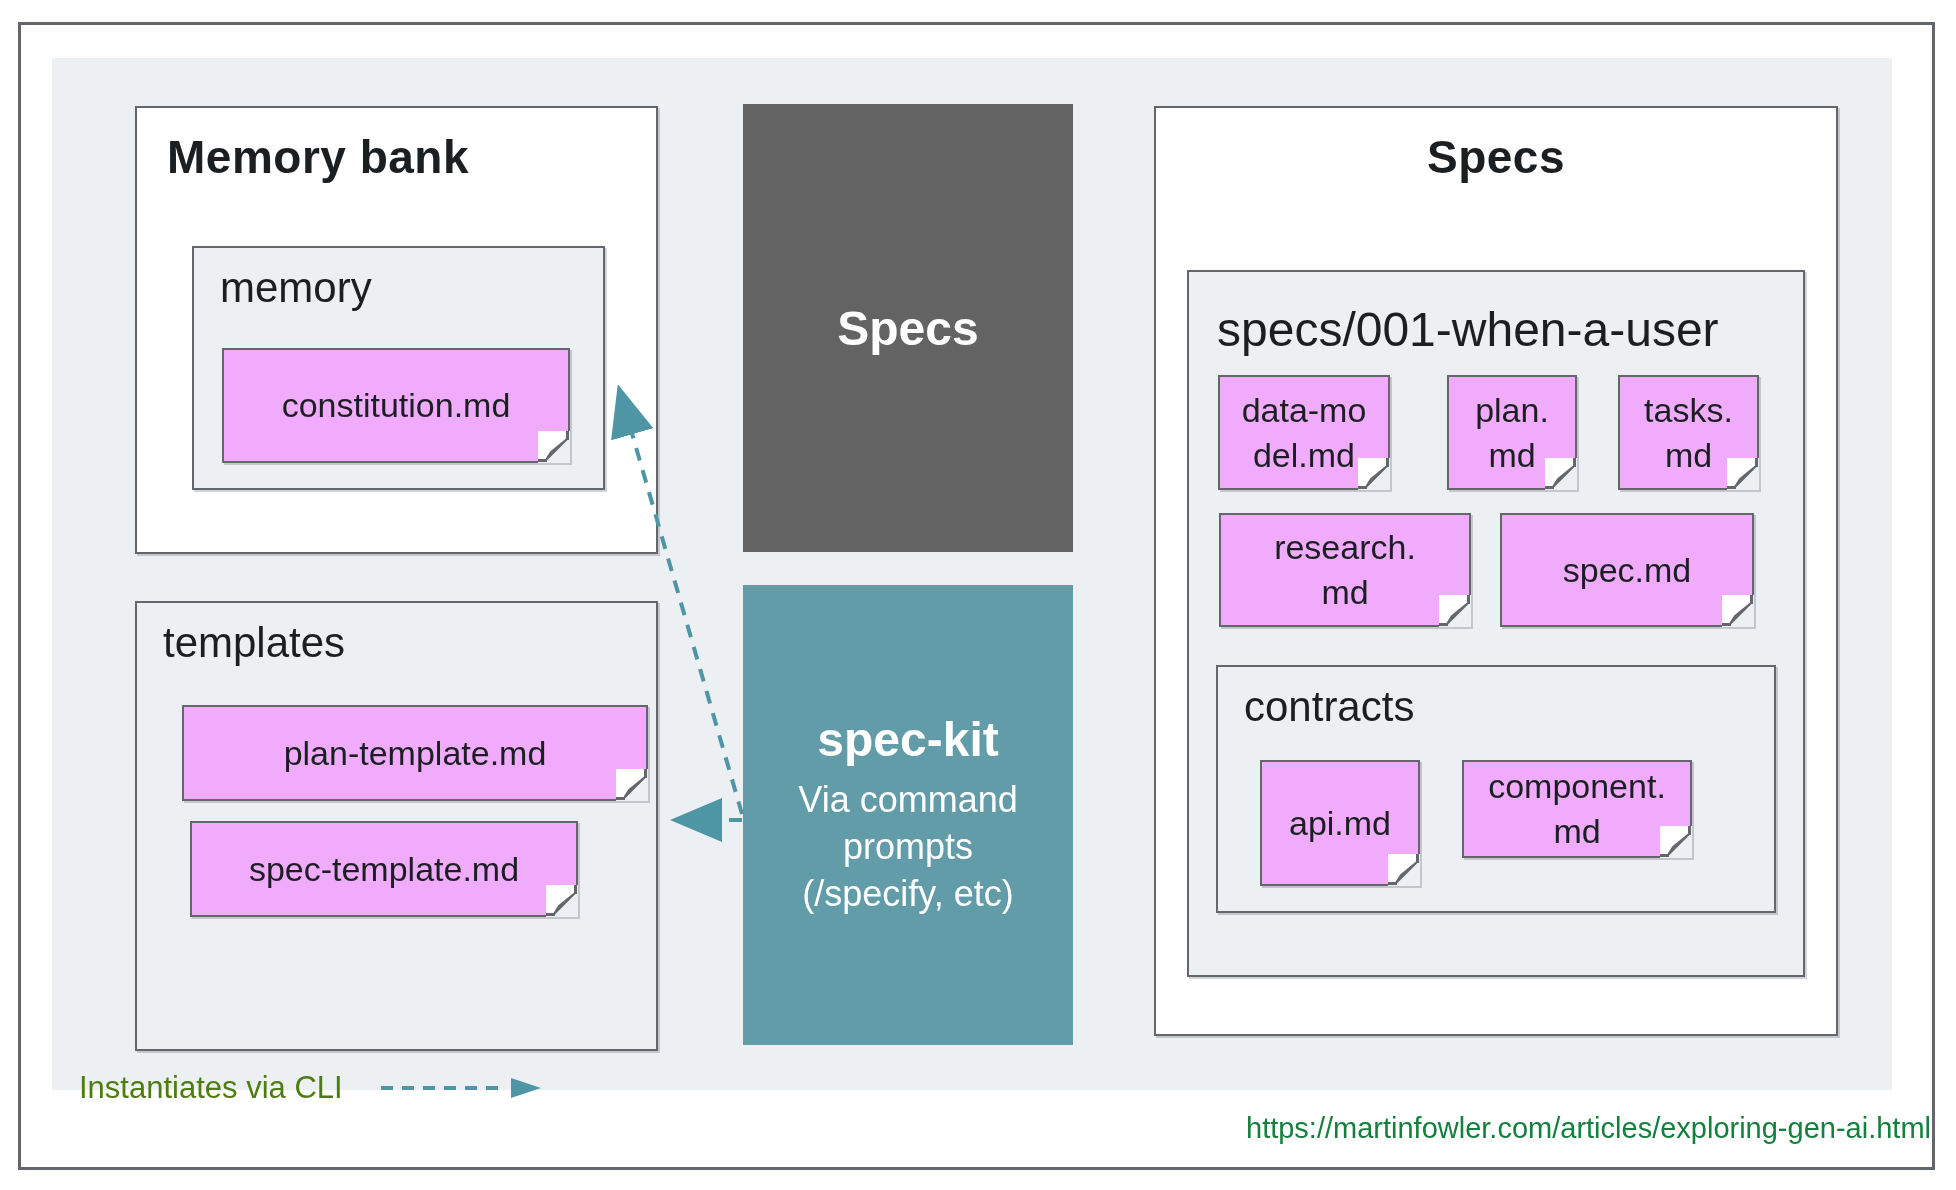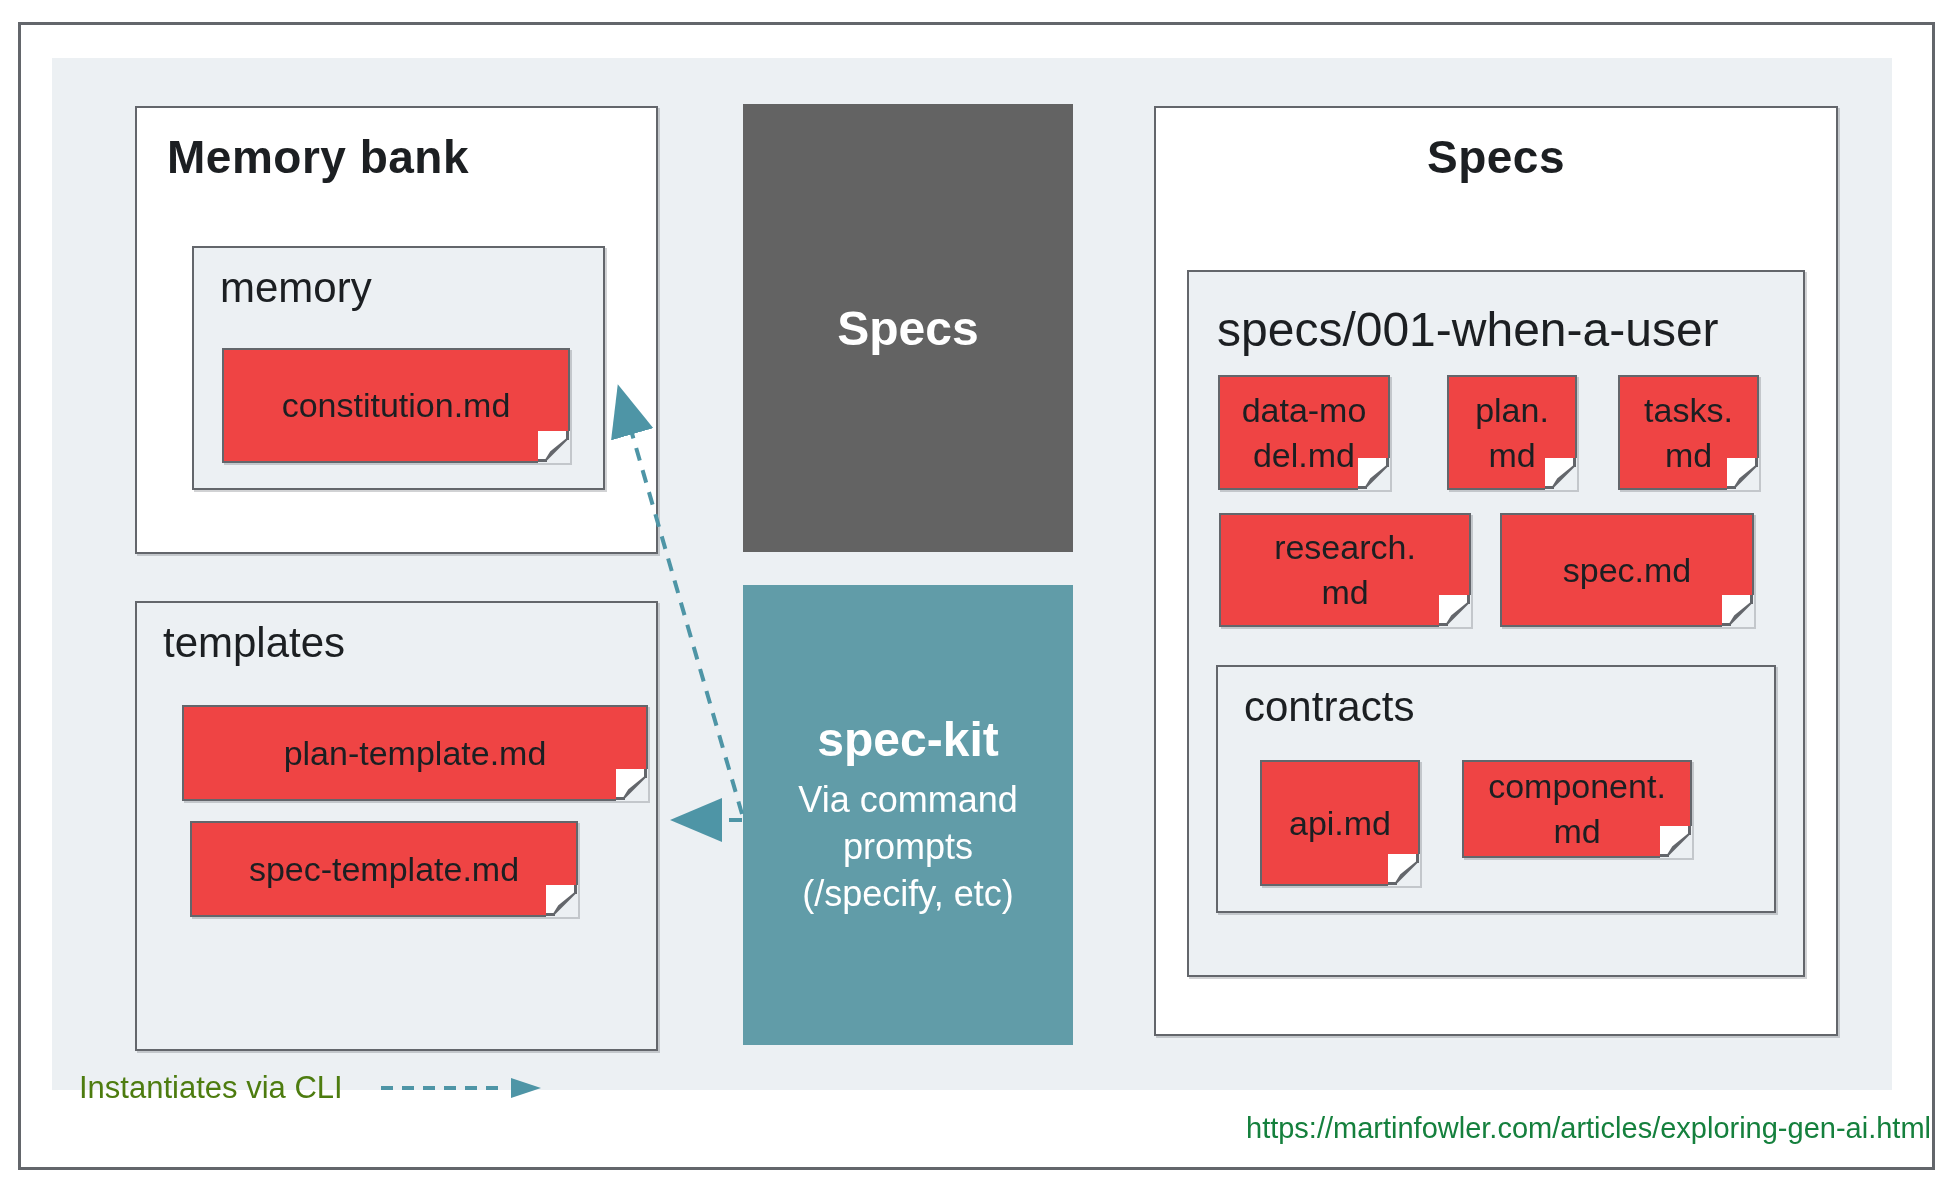--- a/index.html
+++ b/index.html
@@ -11,21 +11,21 @@
 
   .box{position:absolute;border:2px solid #63666b;box-shadow:2px 2px 0 rgba(90,94,99,.28);box-sizing:border-box;}
   .white{background:#ffffff;}
   .gray{background:#ecf0f3;}
 
   .section-title{font-size:46px;font-weight:bold;letter-spacing:.5px;}
   .sub-label{font-size:42px;}
   .folder-title{font-size:48px;}
 
   
-  .file{position:absolute;background:#ef4444;border:2px solid #63666b;box-sizing:border-box;
+  .file{position:absolute;background:#f0abfc;border:2px solid #63666b;box-sizing:border-box;
     box-shadow:2px 2px 0 rgba(90,94,99,.28);
     display:flex;align-items:center;justify-content:center;text-align:center;
     font-size:34px;line-height:1.32;}
   .pre{white-space:pre-line;}
   .fold{position:absolute;right:-2px;bottom:-2px;width:32px;height:32px;pointer-events:none;}
 
   .solid-box{position:absolute;display:flex;flex-direction:column;align-items:center;justify-content:center;
     text-align:center;color:#ffffff;box-sizing:border-box;}
   .agent-box{background:#636363;}
   .speckit-box{background:#619ca8;}

